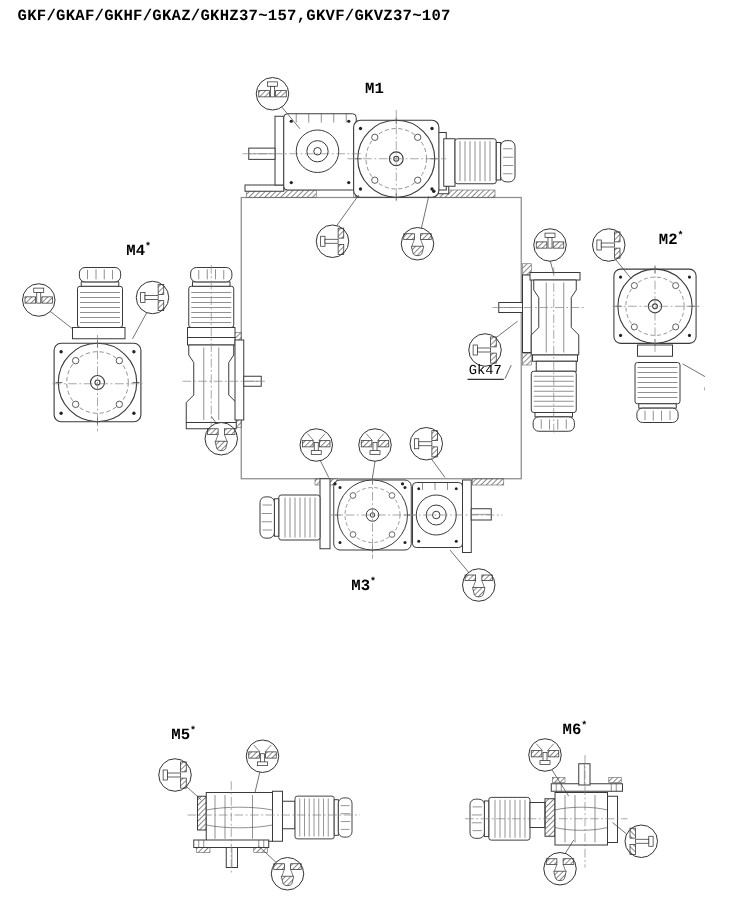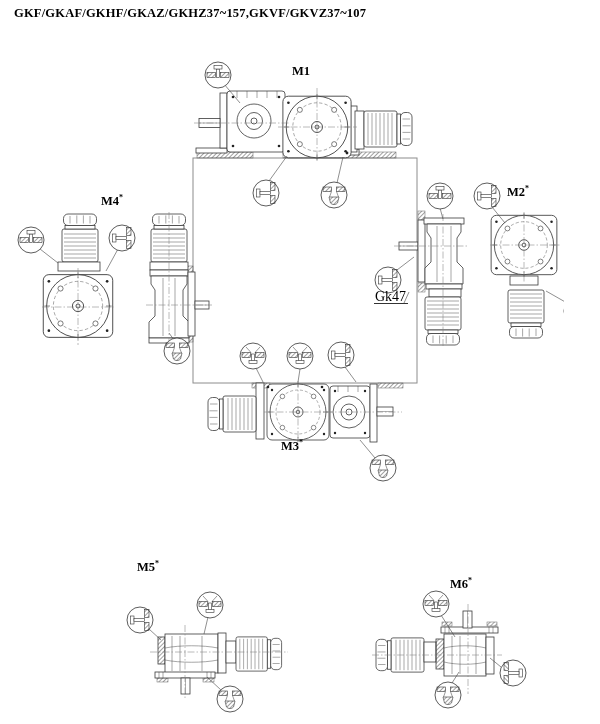--- a/index.html
+++ b/index.html
@@ -1,22 +1,22 @@
 <!DOCTYPE html>
 <html><head>
 <meta charset="utf-8">
 <style>
   html,body{margin:0;padding:0;background:#fff;}
   #page{position:relative;width:564px;height:724px;background:#fff;overflow:hidden;
-        font-family:Liberation Serif, serif;color:#000;border-radius:29px;}
+        font-family:Liberation Mono, monospace;color:#000;border-radius:29px;}
   #title{position:absolute;left:14px;top:6px;font-size:12.5px;font-weight:bold;
          letter-spacing:.2px;white-space:nowrap;}
   .poslabel{position:absolute;font-size:12.5px;font-weight:bold;white-space:nowrap;}
   .poslabel sup{font-size:8px;font-weight:bold;}
-  #gk47{position:absolute;left:374px;top:291px;font-size:14px;font-weight:normal;
+  #gk47{position:absolute;left:374px;top:291px;font-size:11px;font-weight:normal;
         border-bottom:1px solid #333;padding:0 2px 0 1px;line-height:12px;}
   svg{position:absolute;left:0;top:0;}
 </style>
 </head>
 <body>
 
 <div id="page">
 
   <div id="title">GKF/GKAF/GKHF/GKAZ/GKHZ37~157,GKVF/GKVZ37~107</div>
 
@@ -239,21 +239,21 @@
       <use href="#dcB" transform="translate(140,620)"></use>
       <use href="#dcD" transform="translate(210,605)"></use>
       <use href="#dcC" transform="translate(230,699)"></use>
       <use href="#dcD" transform="translate(436,604)"></use>
       <use href="#dcC" transform="translate(448,695)"></use>
       <use href="#dcB" transform="translate(513,673) scale(-1,1)"></use>
     </g>
   </svg>
 
   <div class="poslabel" style="left:292px;top:64px"><span>M1</span></div>
-  <div class="poslabel" style="left:507px;top:184px"><span>M2</span><sup>*</sup></div>
-  <div class="poslabel" style="left:281px;top:438px"><span>M3</span><sup>*</sup></div>
+  <div class="poslabel" style="left:527px;top:184px"><span>M2</span><sup>*</sup></div>
+  <div class="poslabel" style="left:281px;top:461px"><span>M3</span><sup>*</sup></div>
   <div class="poslabel" style="left:101px;top:193px"><span>M4</span><sup>*</sup></div>
-  <div class="poslabel" style="left:137px;top:559px"><span>M5</span><sup>*</sup></div>
+  <div class="poslabel" style="left:137px;top:580px"><span>M5</span><sup>*</sup></div>
   <div class="poslabel" style="left:450px;top:576px"><span>M6</span><sup>*</sup></div>
 
   <div id="gk47">Gk47</div>
 
 </div>
 
 </body></html>

